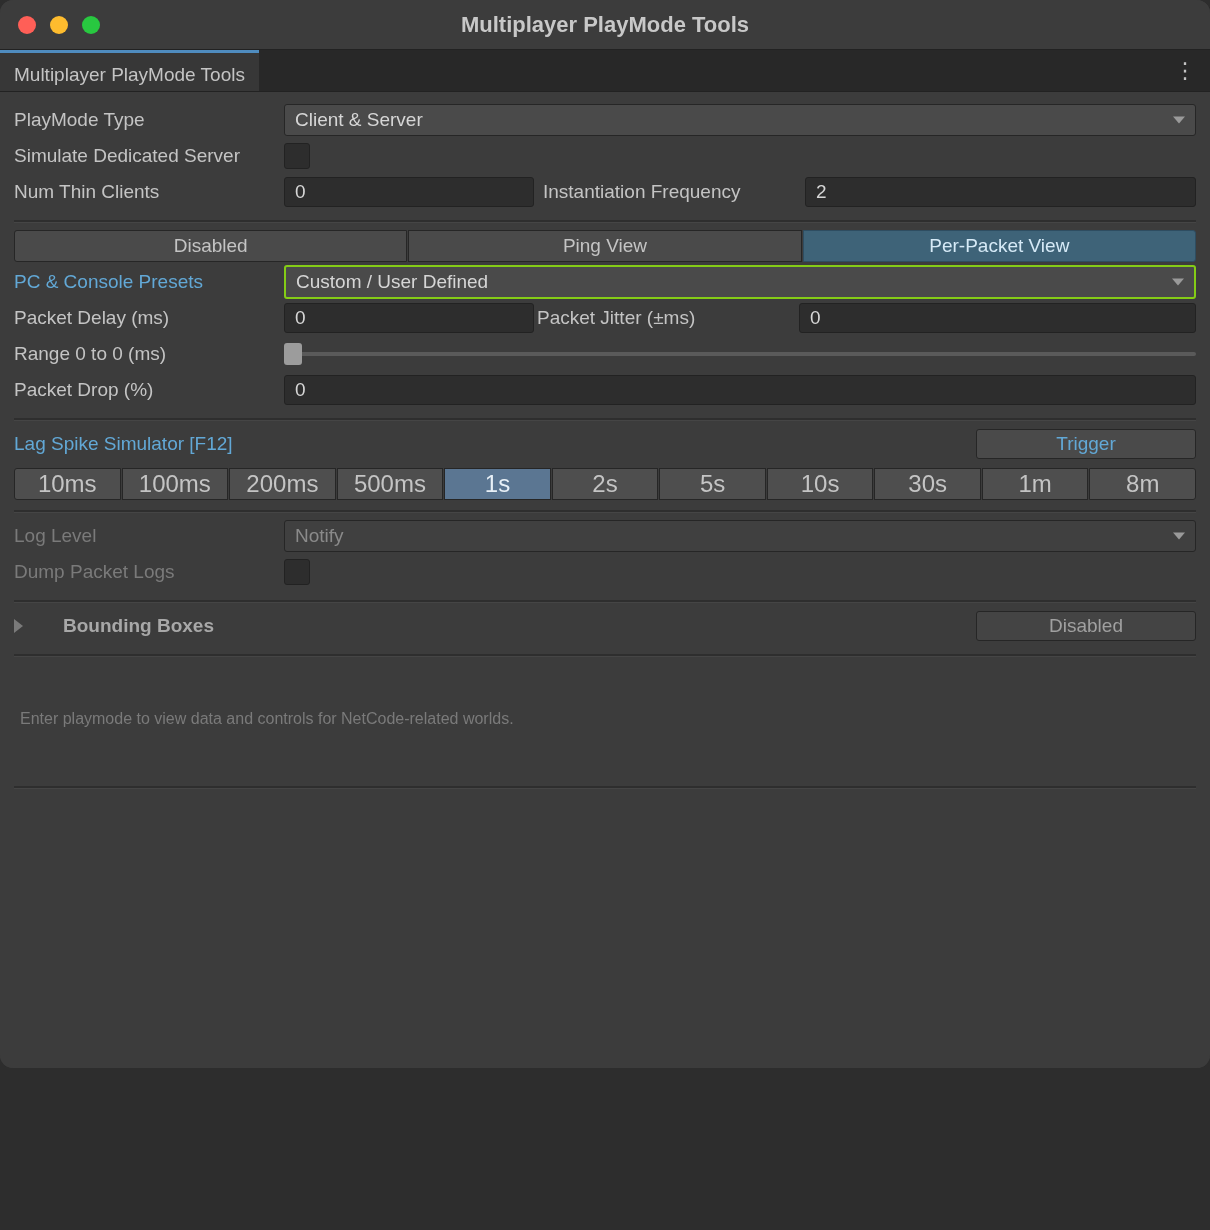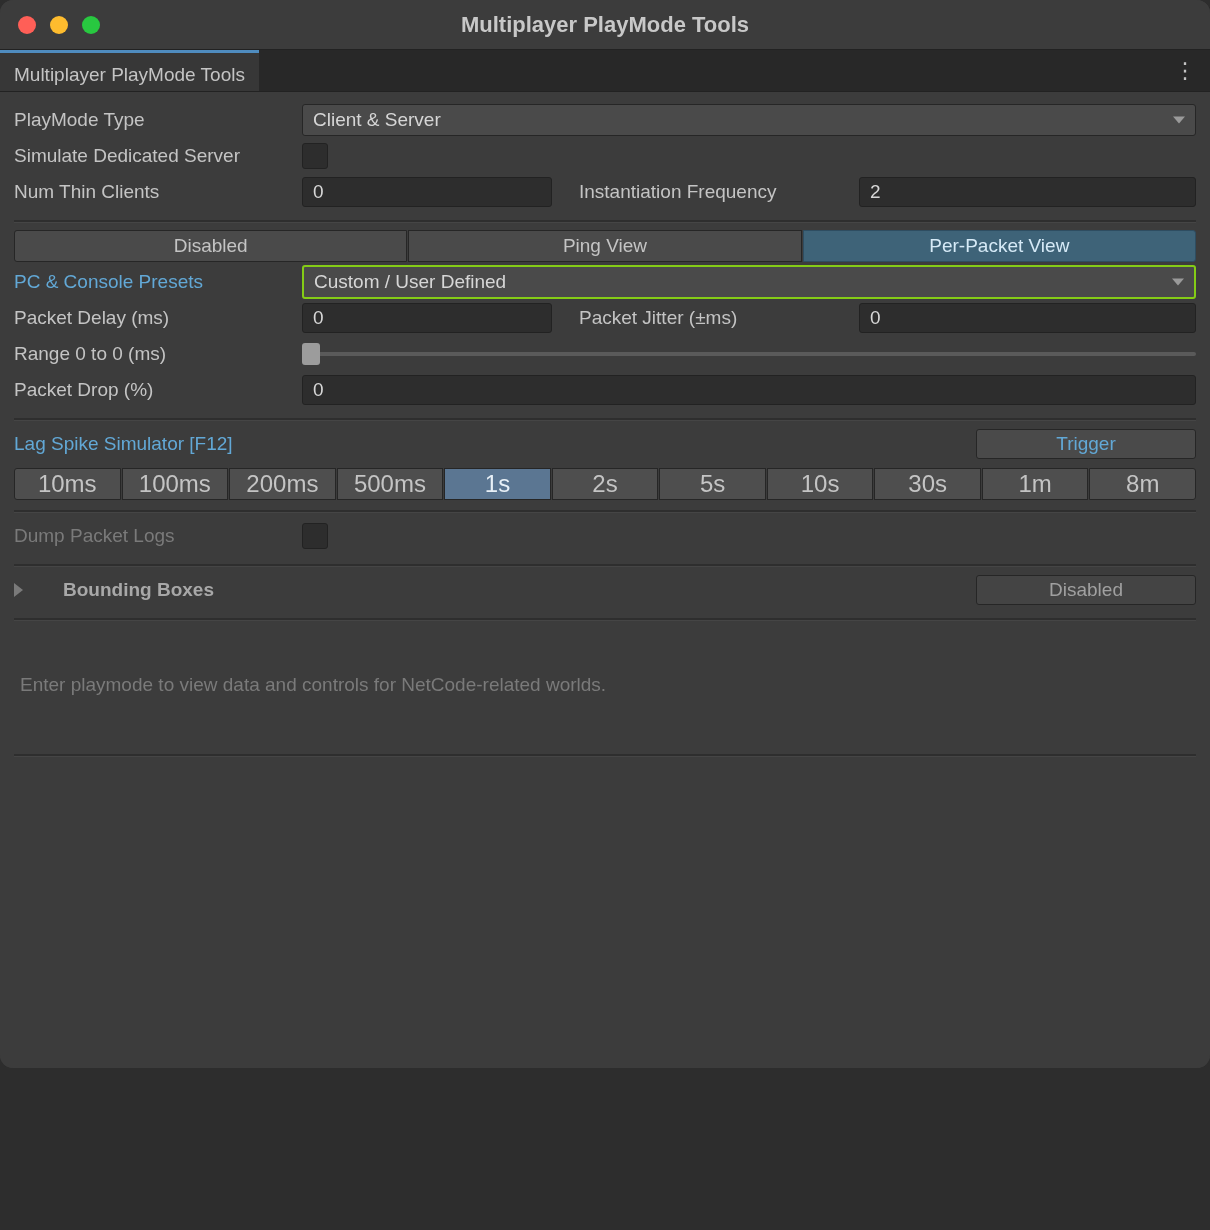--- a/index.html
+++ b/index.html
@@ -72,21 +72,21 @@
 }
 .panel {
   flex: 1;
   background: #3c3c3c;
   padding: 10px 14px 0 14px;
 }
 .row {
   display: flex;
   align-items: center;
   height: 36px;
-  gap: 20px;
+  gap: 2px;
 }
 .lbl {
   width: 268px;
   flex: 0 0 auto;
   color: #c4c4c4;
 }
 .lbl.accent { color: #62a8d6; }
 .lbl.dim { color: #7a7a7a; }
 .dropdown {
   flex: 1;
@@ -238,21 +238,21 @@
   border-radius: 3px;
   color: #a0a0a0;
   display: flex;
   align-items: center;
   justify-content: center;
   font-size: 19px;
 }
 .hint {
   padding: 48px 6px 48px 6px;
   color: #7a7a7a;
-  font-size: 19px;
+  font-size: 16px;
 }
 </style>
 </head>
 <body>
 
 <div class="window">
 
   <div class="titlebar">
     <div class="traffic">
       <div class="dot red"></div>
@@ -311,21 +311,21 @@
         <span>Custom / User Defined</span>
         <span class="caret"></span>
       </div>
     </div>
 
     <div class="row">
       <div class="lbl">Packet Delay (ms)</div>
       <div class="num" style="width:250px;">
         <span>0</span>
       </div>
-      <div class="lbl" style="width:260px;margin-left:7px;">Packet Jitter (±ms)</div>
+      <div class="lbl" style="width:260px;margin-left:1px;">Packet Jitter (±ms)</div>
       <div class="num" style="flex:1;">
         <span>0</span>
       </div>
     </div>
 
     <div class="row">
       <div class="lbl">Range 0 to 0 (ms)</div>
       <div class="slider">
         <div class="track"></div>
         <div class="thumb"></div>
@@ -357,20 +357,27 @@
         <div class="lbtn">2s</div>
         <div class="lbtn">5s</div>
         <div class="lbtn">10s</div>
         <div class="lbtn">30s</div>
         <div class="lbtn">1m</div>
         <div class="lbtn">8m</div>
       </div>
 
     <div class="hr"></div>
 
+    <div class="row">
+      <div class="lbl dim">Log Level</div>
+      <div class="dropdown" style="background:#404040;color:#8a8a8a;">
+        <span>Notify</span>
+        <span class="caret"></span>
+      </div>
+    </div>
 
     <div class="row">
       <div class="lbl dim">Dump Packet Logs</div>
       <div class="checkbox"></div>
     </div>
 
     <div class="hr"></div>
 
     <div class="foldout-row">
       <div class="fold-tri"></div>

